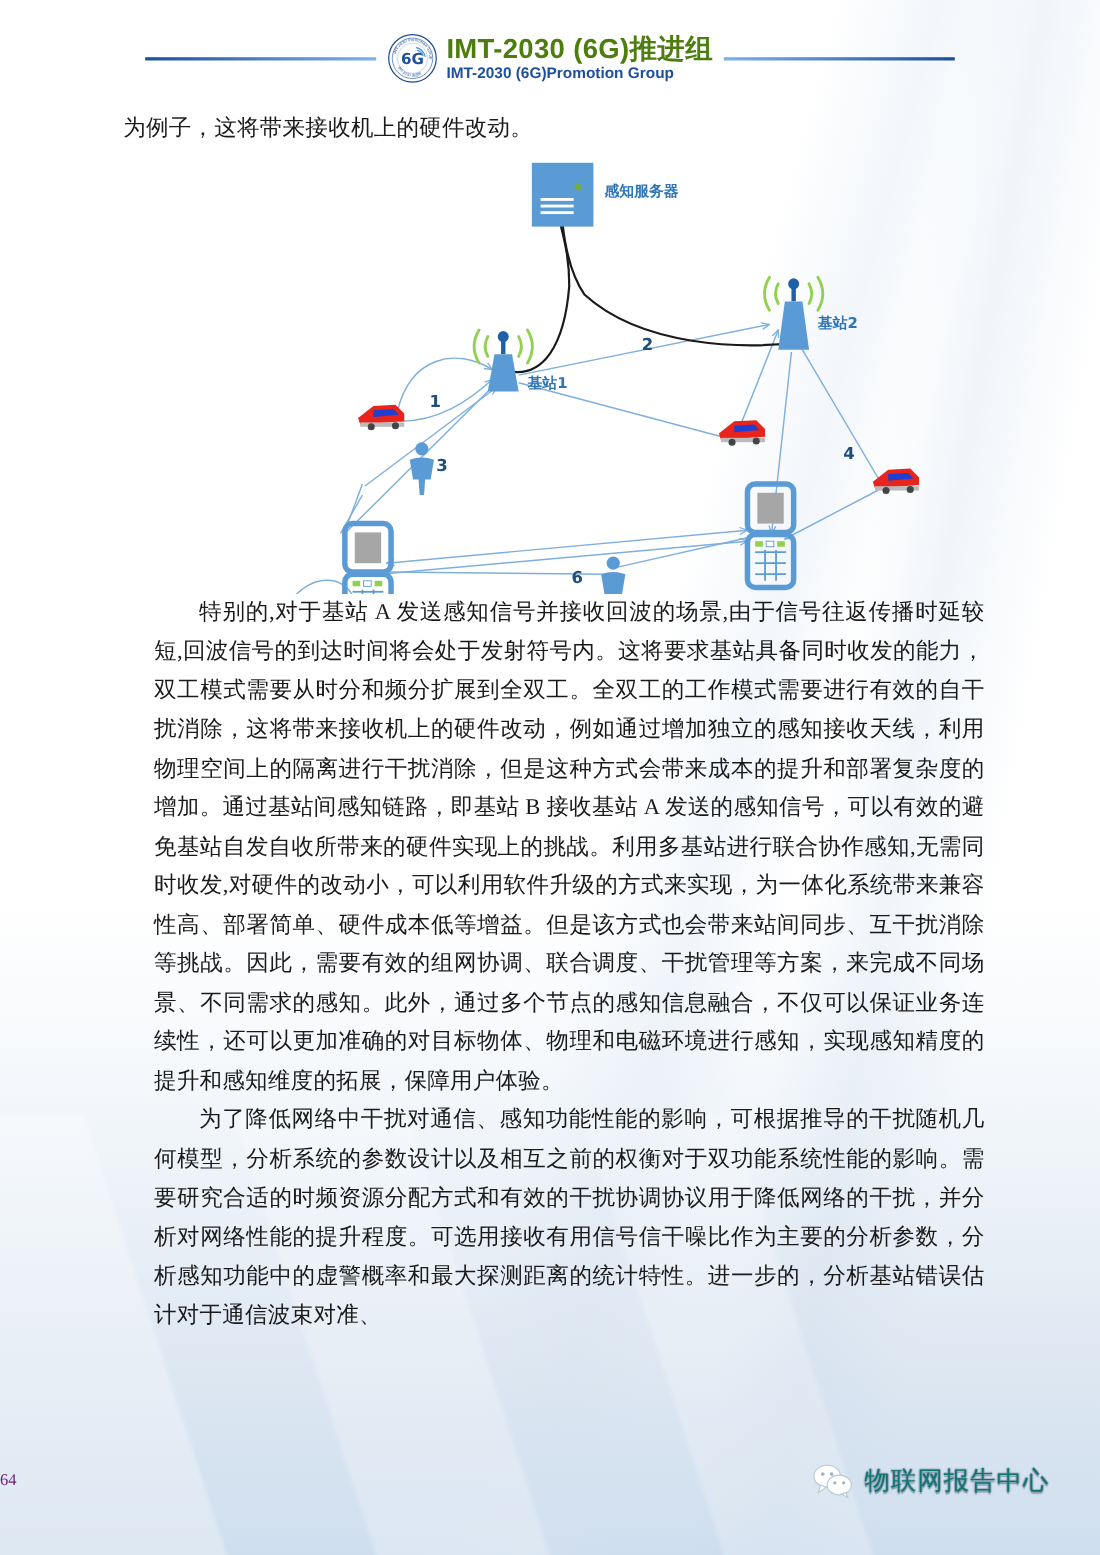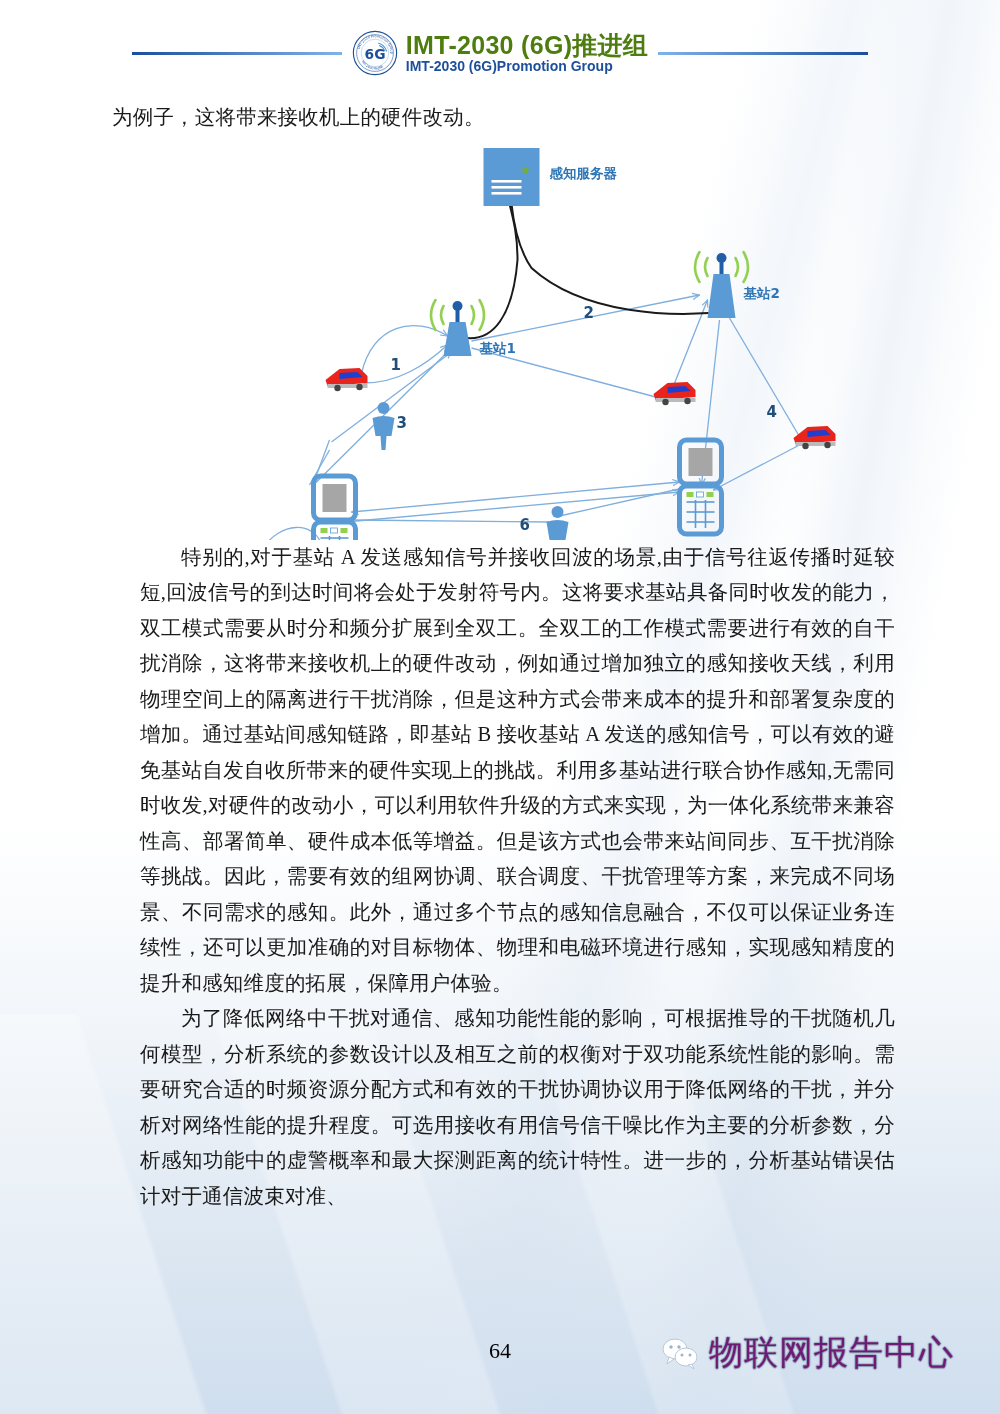--- a/index.html
+++ b/index.html
@@ -69,30 +69,30 @@
   .figcap{
     text-align:center;font-size:20.5px;color:#1a1a1a;margin:2px 0 16px 0;
     letter-spacing:.4px;
   }
 
   
   .footer{
     position:absolute;left:0;right:0;bottom:26px;z-index:3;height:60px;
   }
   .pageno{
-    position:absolute;left:0;right:0;top:10px;text-align:center;
-    font-size:22px;color:#000000;
+    position:absolute;left:0;right:0;top:10px;text-align:left;
+    font-size:15px;color:#701a75;
   }
   .watermark{
     position:absolute;right:46px;top:2px;
     display:flex;align-items:center;gap:9px;
   }
   .wm-text{
     font-family:"Liberation Sans","DejaVu Sans",sans-serif;
-    font-size:34px;color:#701a75;letter-spacing:1px;
+    font-size:23px;color:#0f766e;letter-spacing:1px;
     text-shadow:0 1px 1px rgba(120,140,165,.85), 0 -1px 1px rgba(120,140,165,.5),
                 1px 0 1px rgba(120,140,165,.6), -1px 0 1px rgba(120,140,165,.6);
     white-space:nowrap;
   }
 </style>
 </head>
 <body>
 
 <div class="page-bg"></div>
 

